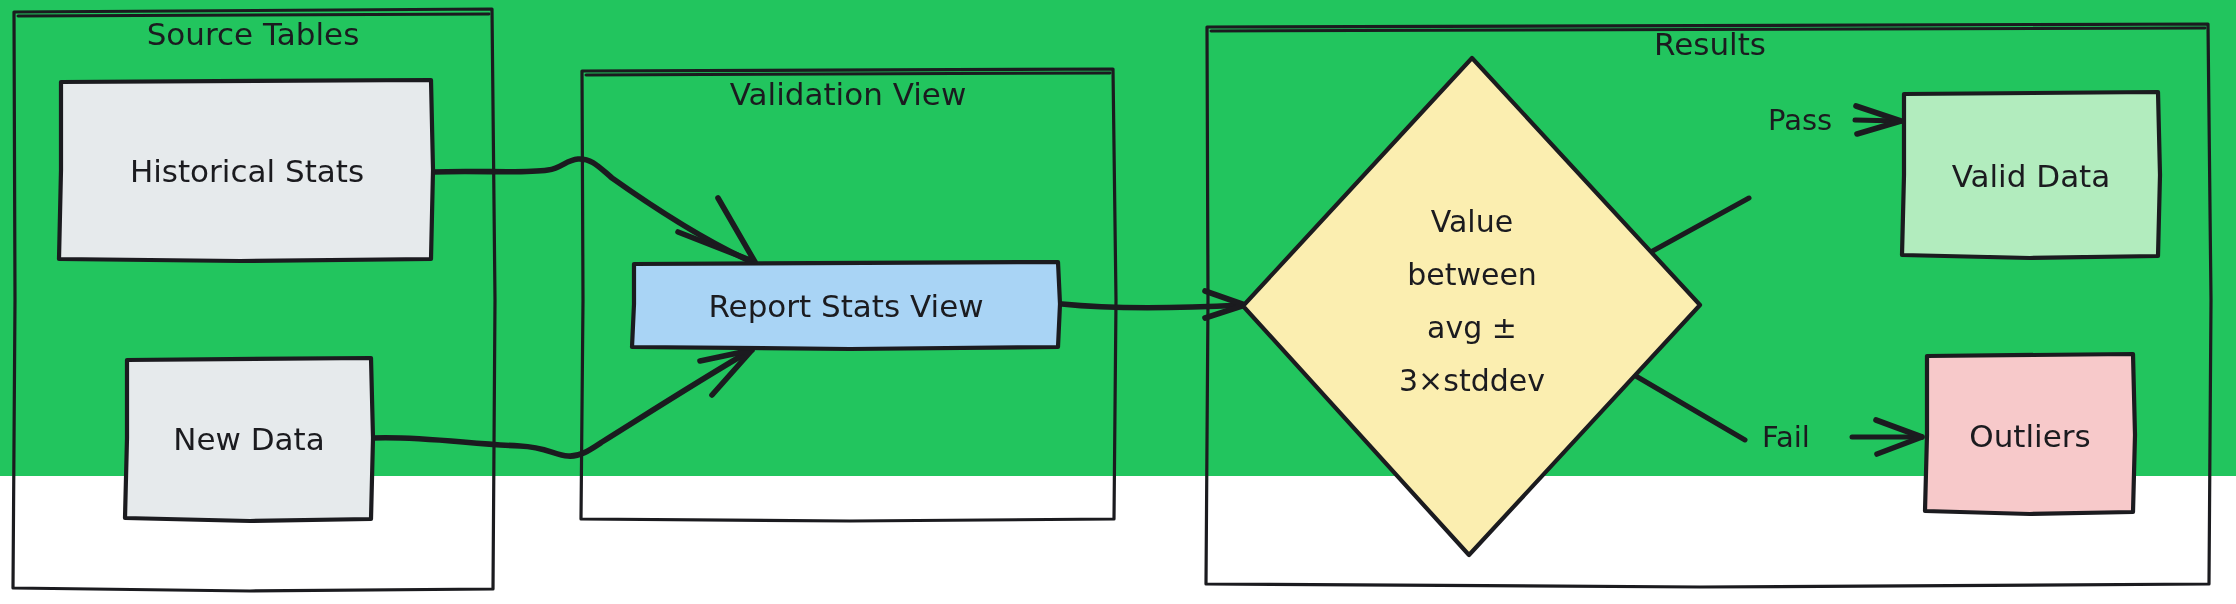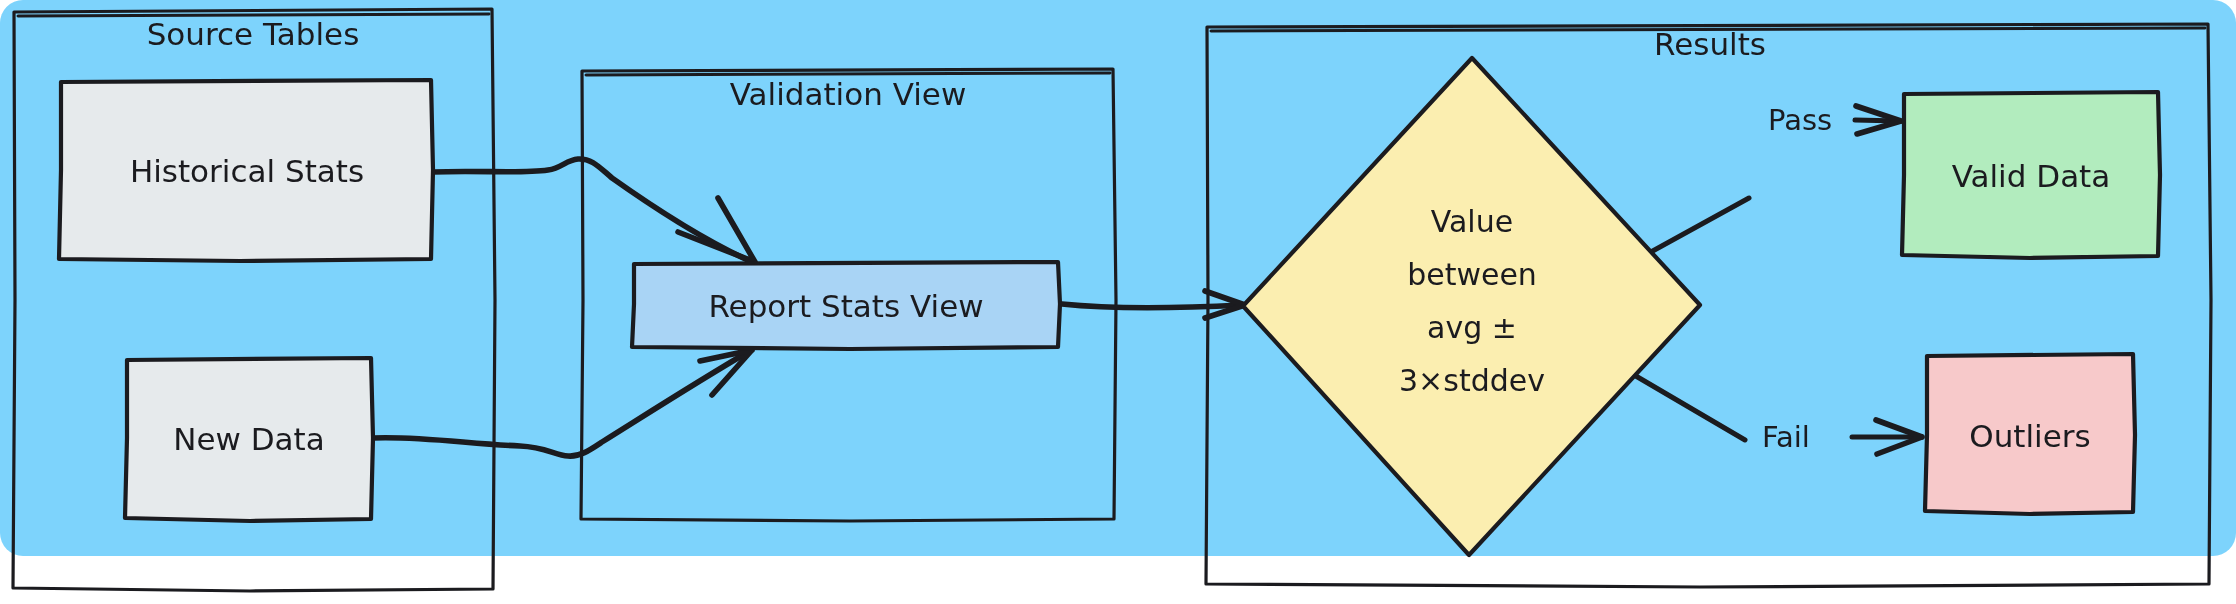--- a/index.html
+++ b/index.html
@@ -9,23 +9,22 @@
   }
   body {
     width: 2236px;
     height: 604px;
     font-family: "DejaVu Sans", sans-serif;
     overflow: hidden;
   }
   #diagram-root {
     position: relative;
     width: 2236px;
-    height: 556px;
-    background: #7dd3fc;
-    border-radius: 23px;
+    height: 476px;
+    background: #22c55e;
   }
   svg.canvas {
     position: absolute;
     top: 0;
     left: 0;
     width: 2236px;
     height: 604px;
   }
   .node-label,
   .group-title,

